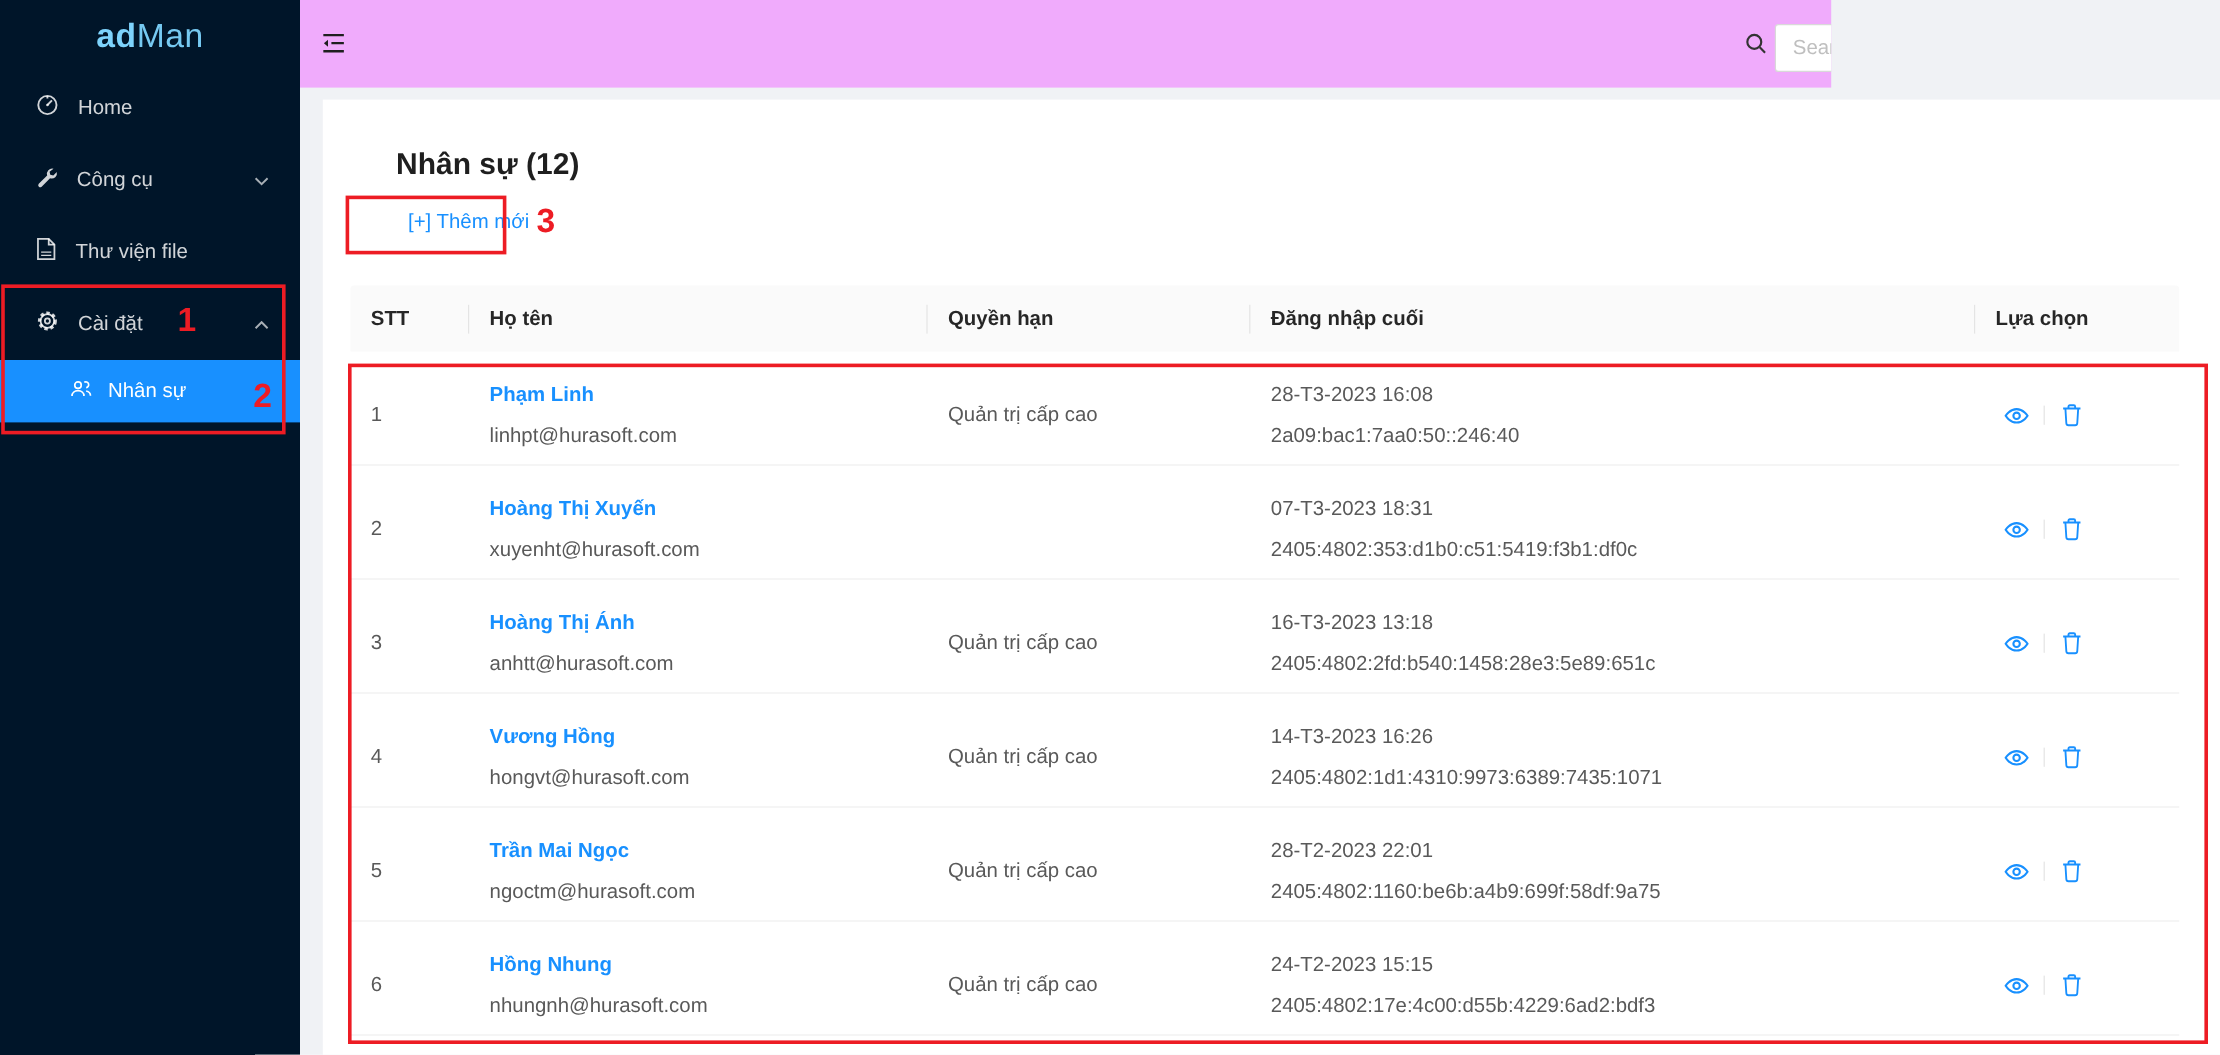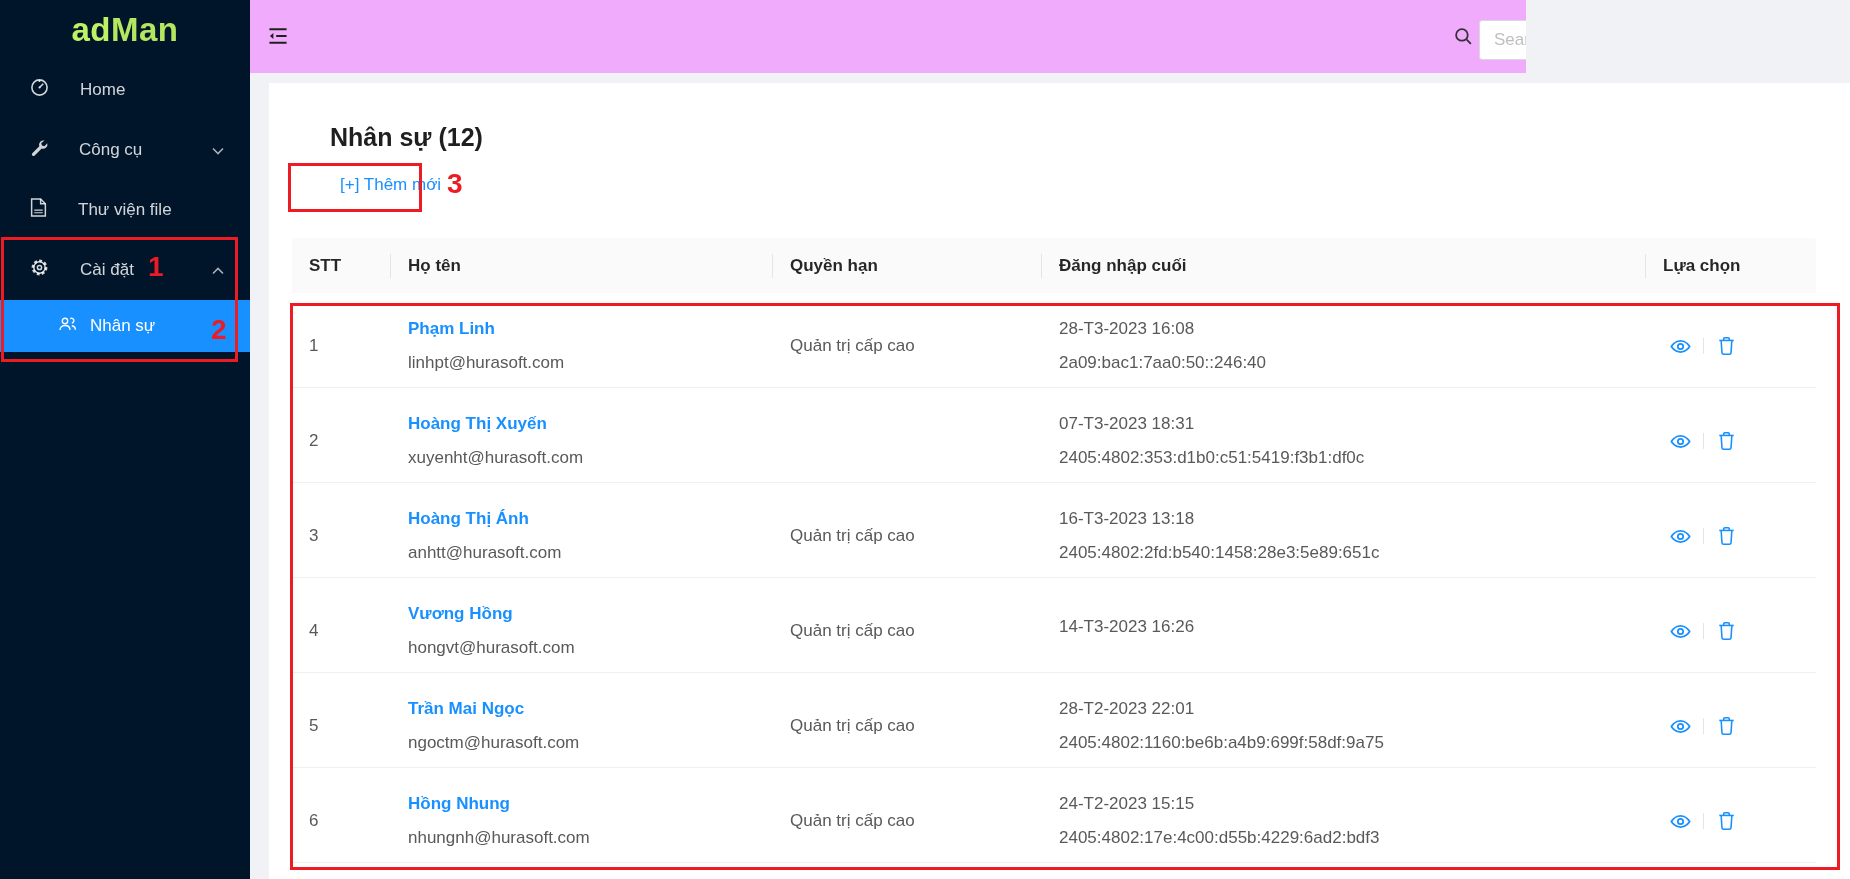--- a/index.html
+++ b/index.html
@@ -8,24 +8,24 @@
     position: relative;
     font-family: "Liberation Sans", "DejaVu Sans", sans-serif;
     background: #f0f2f5;
     overflow: hidden;
     color: rgba(0,0,0,.85);
   }
   :root { --accent:#1890ff; --red:#ed1c24; --sidebar:#001529; }
 
   
   .sidebar { position:absolute; left:0; top:0; width:250px; height:879px; background:var(--sidebar); z-index:1; }
-  .logo { height:60px; display:flex; align-items:center; justify-content:center; color:#bef264; font-size:33px; letter-spacing:.5px; }
+  .logo { height:60px; display:flex; align-items:center; justify-content:center; color:#7dd3fc; font-size:28px; letter-spacing:.5px; }
   .logo .bold { font-weight:700; }
-  .logo .light { font-weight:700; opacity:.95;text-align:center; }
-  .menu-item { height:60px; display:flex; align-items:center; gap:31px; padding:0 26px 0 30px; color:rgba(255,255,255,.82); font-size:17px; cursor:pointer; }
+  .logo .light { font-weight:400; opacity:.95;text-align:center; }
+  .menu-item { height:60px; display:flex; align-items:center; gap:16px; padding:0 26px 0 30px; color:rgba(255,255,255,.82); font-size:17px; cursor:pointer; }
   .menu-item svg { flex:0 0 auto; }
   .chevron { margin-left:auto; opacity:.8; }
   .submenu-item { height:52px; display:flex; align-items:center; gap:13px; padding-left:58px; background:var(--accent); color:#fff; font-size:17px; cursor:pointer; }
 
   
   .topbar { position:absolute; left:250px; top:0; width:1276px; height:73px; background:#f0abfc; z-index:1; overflow:hidden; }
   .fold-btn { position:absolute; left:17px; top:25px; width:22px; height:22px; color:#1f1f1f; cursor:pointer; }
   .search-icon { position:absolute; left:1204px; top:27px; color:#333; cursor:pointer; }
   .search-input { position:absolute; left:1229px; top:20px; width:223px; height:40px; border:1px solid #d9d9d9; border-radius:3px; padding:0 14px; font-size:17px; font-family:inherit; color:#333; outline:none; }
   .search-input::placeholder { color:#bfbfbf; }
@@ -256,20 +256,21 @@
 
   <div class="trow">
     <div class="cell">4</div>
     <div class="cell">
       <div class="name">Vương Hồng</div>
       <div class="email">hongvt@hurasoft.com</div>
     </div>
     <div class="cell">Quản trị cấp cao</div>
     <div class="cell">
       <div class="date">14-T3-2023 16:26</div>
+      <div class="ip">2405:4802:1d1:4310:9973:6389:7435:1071</div>
     </div>
     <div class="cell cell-actions">
       <span class="icon-btn">
         <svg width="21" height="21" viewBox="0 0 18 18" fill="none" stroke="currentColor" stroke-width="1.5">
           <path d="M1.2 9S4 4.2 9 4.2 16.8 9 16.8 9 14 13.8 9 13.8 1.2 9 1.2 9z"></path>
           <circle cx="9" cy="9" r="2.3"></circle>
         </svg>
       </span>
       <span class="action-divider"></span>
       <span class="icon-btn">

